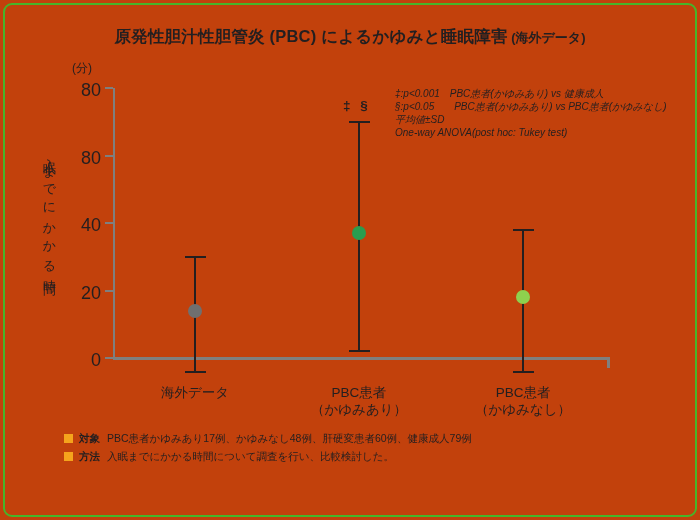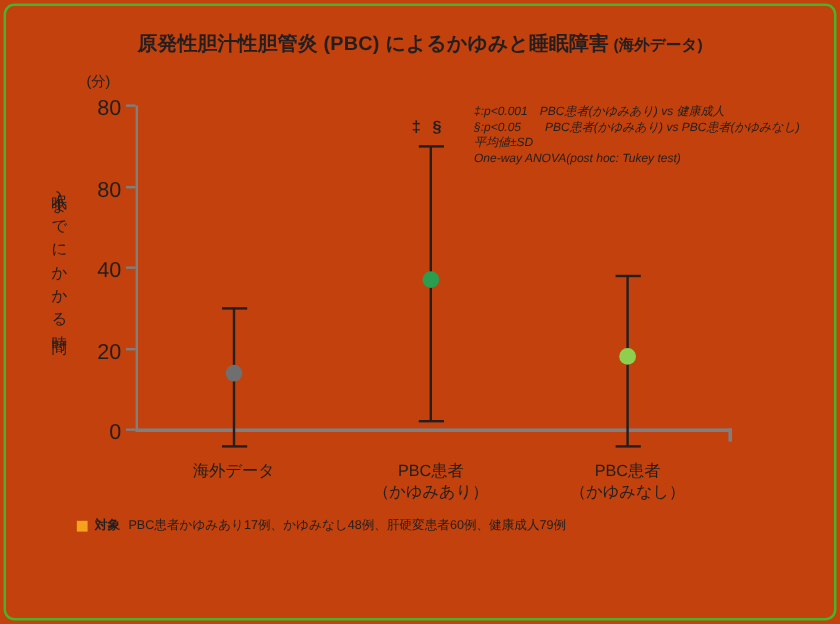--- a/index.html
+++ b/index.html
@@ -94,15 +94,20 @@
     <div>平均値±SD</div>
     <div>One-way ANOVA(post hoc: Tukey test)</div>
   </div>
 
   <div class="footnotes">
     <div class="fn-row">
       <span class="fn-square"></span>
       <span class="fn-label">対象</span>
       <span>PBC患者かゆみあり17例、かゆみなし48例、肝硬変患者60例、健康成人79例</span>
     </div>
+    <div class="fn-row">
+      <span class="fn-square"></span>
+      <span class="fn-label">方法</span>
+      <span>入眠までにかかる時間について調査を行い、比較検討した。</span>
+    </div>
   </div>
 
 </div>
 
 </body></html>

